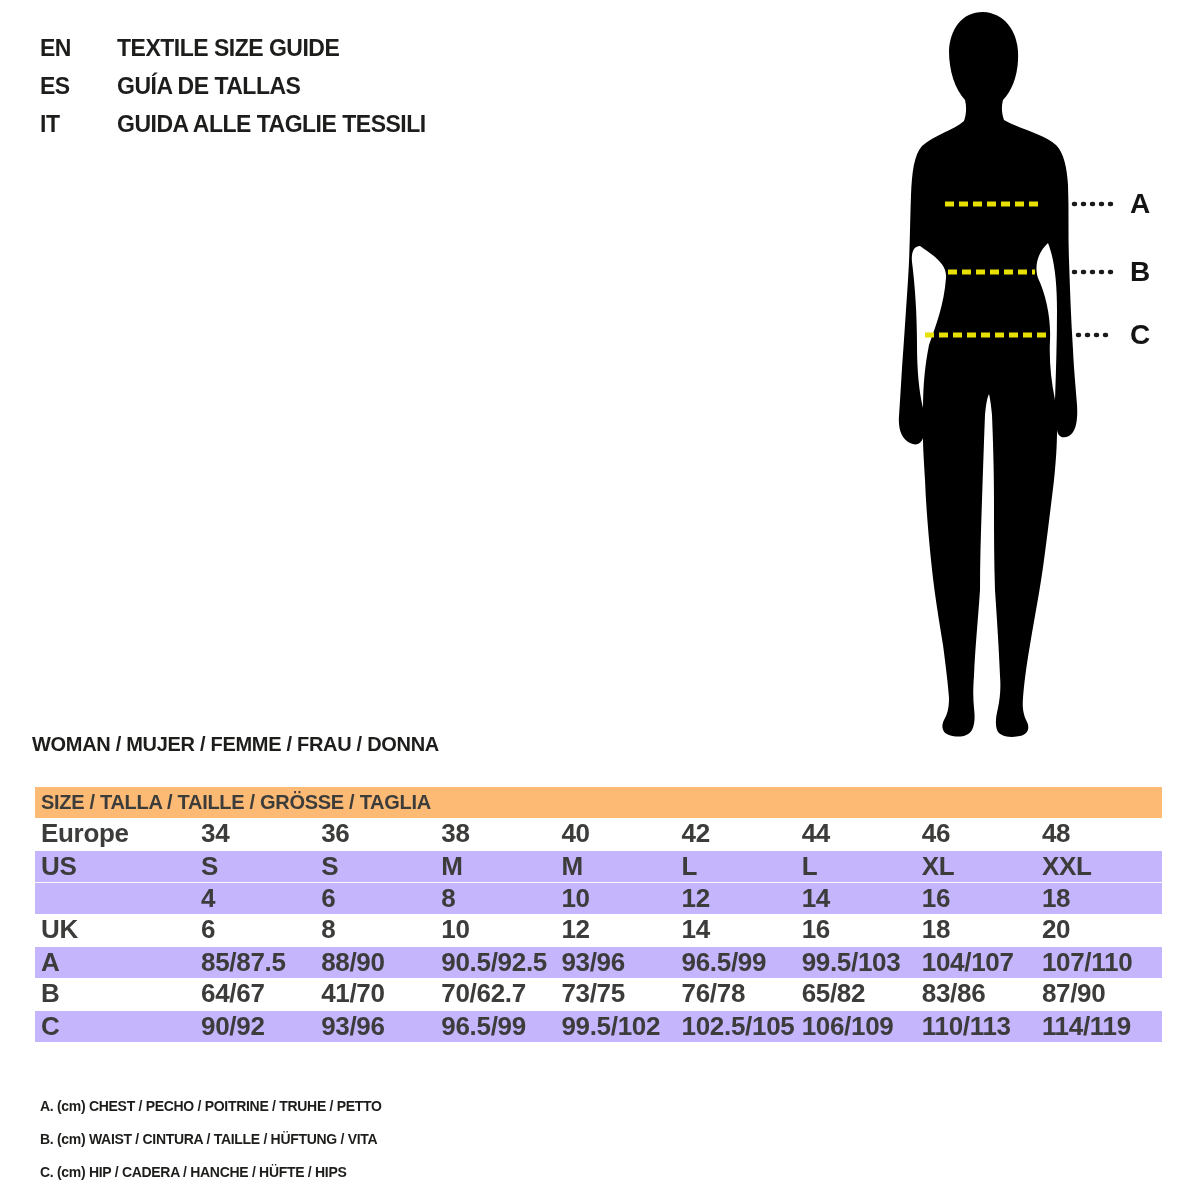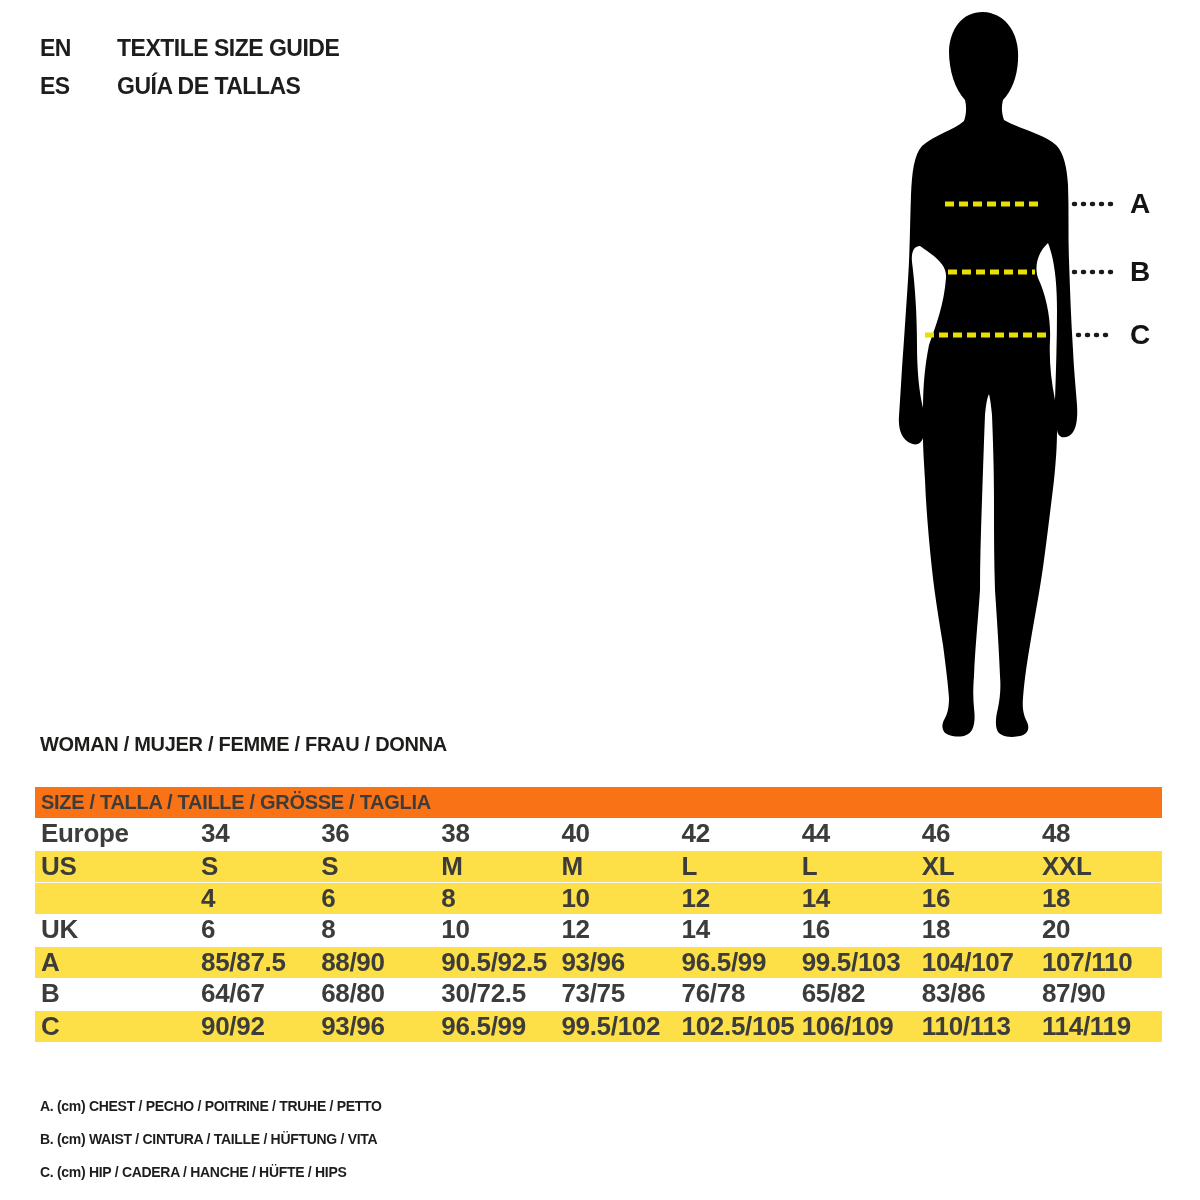--- a/index.html
+++ b/index.html
@@ -23,36 +23,36 @@
   .marker-label {
     position:absolute; width:36px; left:272px; text-align:center;
     font-size:28px; font-weight:600; color:#141414;
   }
   .marker-a { top:188px; }
   .marker-b { top:256px; }
   .marker-c { top:319px; }
 
   
   .section-title {
-    position:absolute; left:40px; top:733px;
+    position:absolute; left:32px; top:733px;
     font-size:20px; font-weight:bold; letter-spacing:-0.3px; color:#1d1d1b;
     white-space:nowrap;
   }
 
   
   .size-table { position:absolute; left:35px; top:787px; width:1127px; }
   .t-header {
-    height:31px; line-height:31px; background:#f97316; color:#3c3c3b;
+    height:31px; line-height:31px; background:#fdba74; color:#3c3c3b;
     font-weight:bold; font-size:20px; letter-spacing:-0.3px; padding-left:6px;
   }
   .t-row {
     display:flex; height:31px; line-height:31px;
     font-size:26px; font-weight:600; letter-spacing:-0.3px; color:#3c3c3b;
   }
-  .t-row.shaded { background:#fde047; border-top:2px solid #ffffff; }
+  .t-row.shaded { background:#c4b5fd; border-top:2px solid #ffffff; }
   .t-row.shaded.sub { border-top:1px solid #f7f7f7; }
   .t-label { width:160px; padding-left:6px; white-space:nowrap; }
   .t-cell { flex:1; text-align:left; white-space:nowrap; }
 
   
   .legend { position:absolute; left:40px; top:1090px; }
   .legend-line {
     height:33px; line-height:33px; font-size:14px; font-weight:bold;
     letter-spacing:-0.3px; color:#1d1d1b; white-space:nowrap;
   }
@@ -63,20 +63,24 @@
 <div class="page">
 
   <div class="lang-block">
     <div class="lang-row">
       <span class="lang-code">EN</span>
       <span class="lang-title">TEXTILE SIZE GUIDE</span>
     </div>
     <div class="lang-row">
       <span class="lang-code">ES</span>
       <span class="lang-title">GUÍA DE TALLAS</span>
+    </div>
+    <div class="lang-row">
+      <span class="lang-code">IT</span>
+      <span class="lang-title">GUIDA ALLE TAGLIE TESSILI</span>
     </div>
   </div>
 
   <div class="figure">
     <svg width="300" height="760" viewBox="0 0 300 760">
 
       <path fill="#000000" d="
         M 133 12
         C 154 13 167 30 168 52
         C 169 72 163 90 153 100
@@ -219,22 +223,22 @@
       <div class="t-cell">93/96</div>
       <div class="t-cell">96.5/99</div>
       <div class="t-cell">99.5/103</div>
       <div class="t-cell">104/107</div>
       <div class="t-cell">107/110</div>
     </div>
 
     <div class="t-row">
       <div class="t-label">B</div>
       <div class="t-cell">64/67</div>
-      <div class="t-cell">68/80</div>
-      <div class="t-cell">30/72.5</div>
+      <div class="t-cell">41/70</div>
+      <div class="t-cell">70/62.7</div>
       <div class="t-cell">73/75</div>
       <div class="t-cell">76/78</div>
       <div class="t-cell">65/82</div>
       <div class="t-cell">83/86</div>
       <div class="t-cell">87/90</div>
     </div>
 
     <div class="t-row shaded">
       <div class="t-label">C</div>
       <div class="t-cell">90/92</div>

